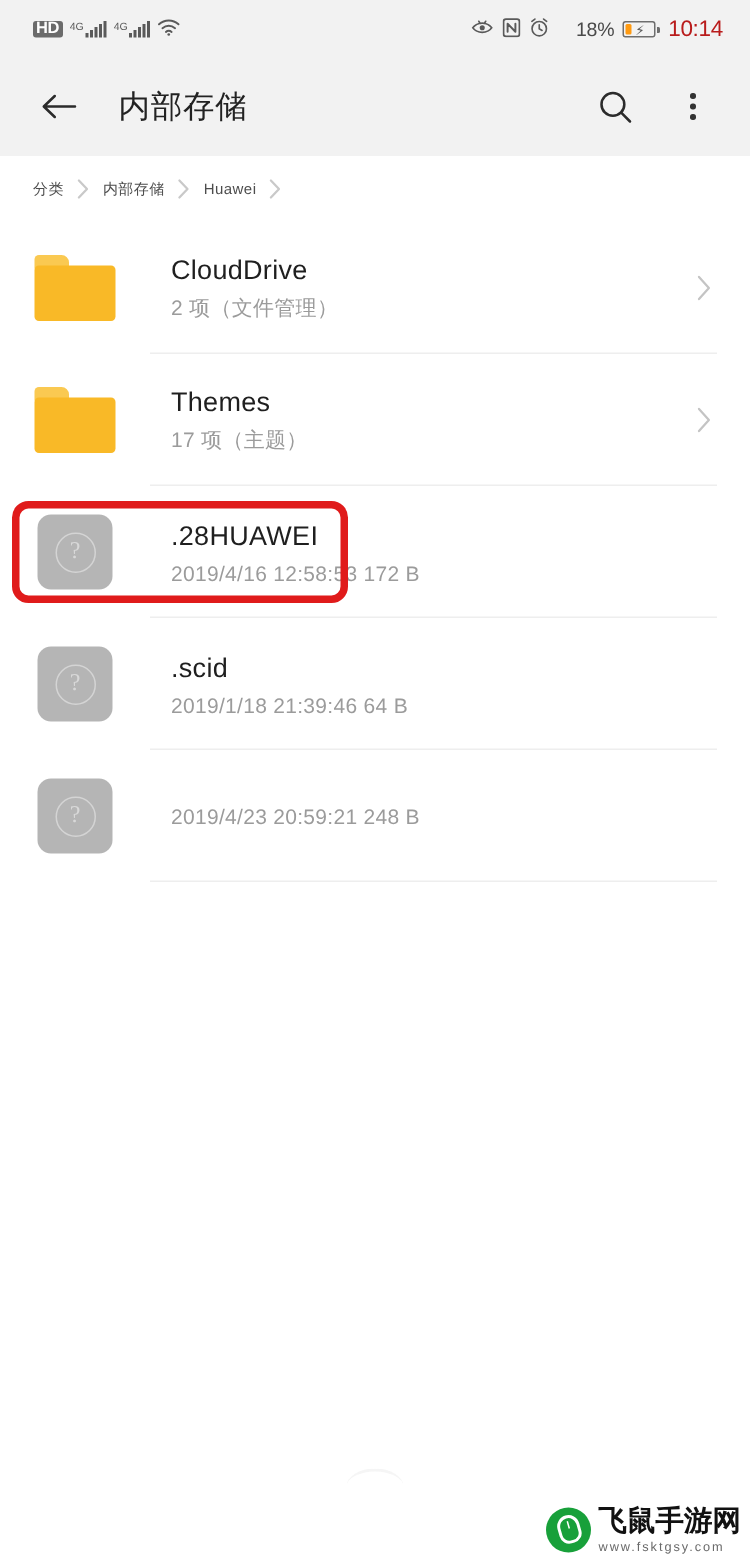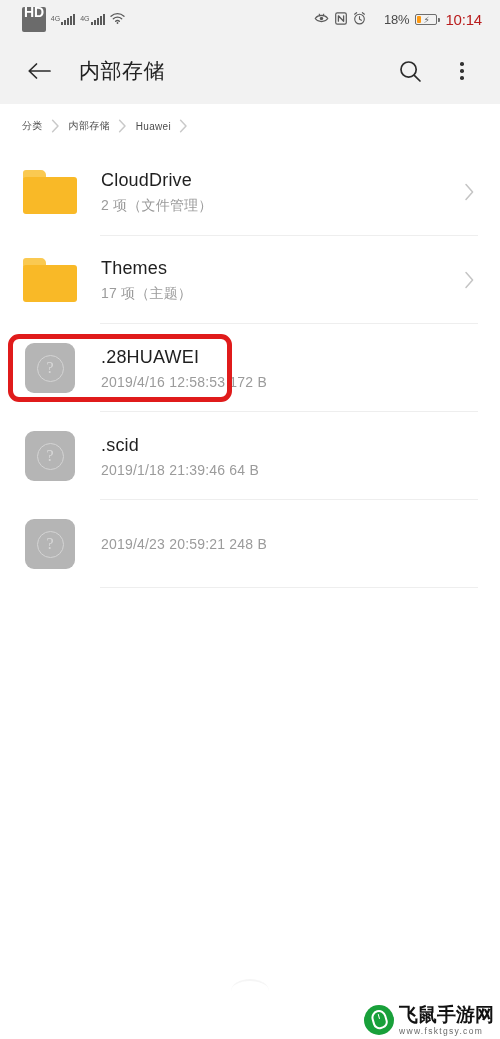--- a/index.html
+++ b/index.html
@@ -26,26 +26,26 @@
     box-sizing: border-box;
   }
   .status-left, .status-right {
     display: flex;
     align-items: center;
   }
   .status-left { gap: 5px; }
   .status-right { gap: 6px; }
 
   .hd-badge {
-    font-size: 14px;
+    font-size: 11px;
     font-weight: bold;
     color: #ffffff;
     background: #6b6b6b;
     border-radius: 2px;
-    padding: 1px 2px 15px 2px;
+    padding: 1px 2px 1px 2px;
     line-height: 9px;
     letter-spacing: -0.2px;
   }
   .signal-group {
     display: flex;
     align-items: flex-end;
     gap: 1px;
   }
   .signal-label {
     font-size: 7px;
@@ -281,21 +281,21 @@
   }
   .unknown .qmark {
     font-size: 16px;
     color: #d8d8d8;
     line-height: 16px;
     font-family: "Liberation Serif", serif;
   }
 
   .text-col {
     flex: 1 1 auto;
-    margin-left: 23px;
+    margin-left: 36px;
     min-width: 0;
     display: flex;
     flex-direction: column;
     justify-content: center;
     gap: 6px;
   }
   .file-name {
     font-size: 18px;
     color: #1f1f1f;
     letter-spacing: 0.2px;

